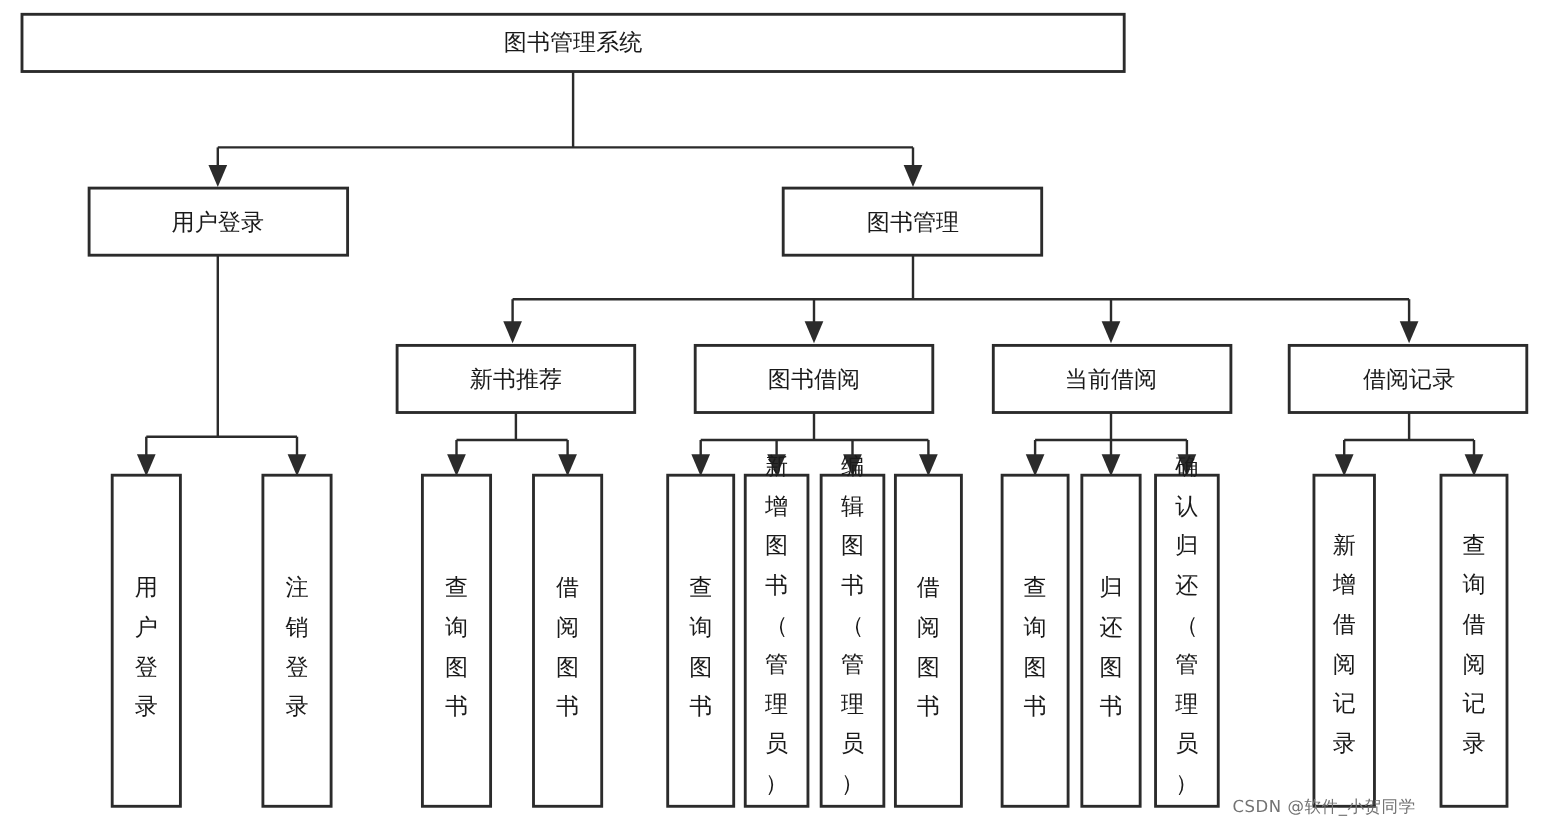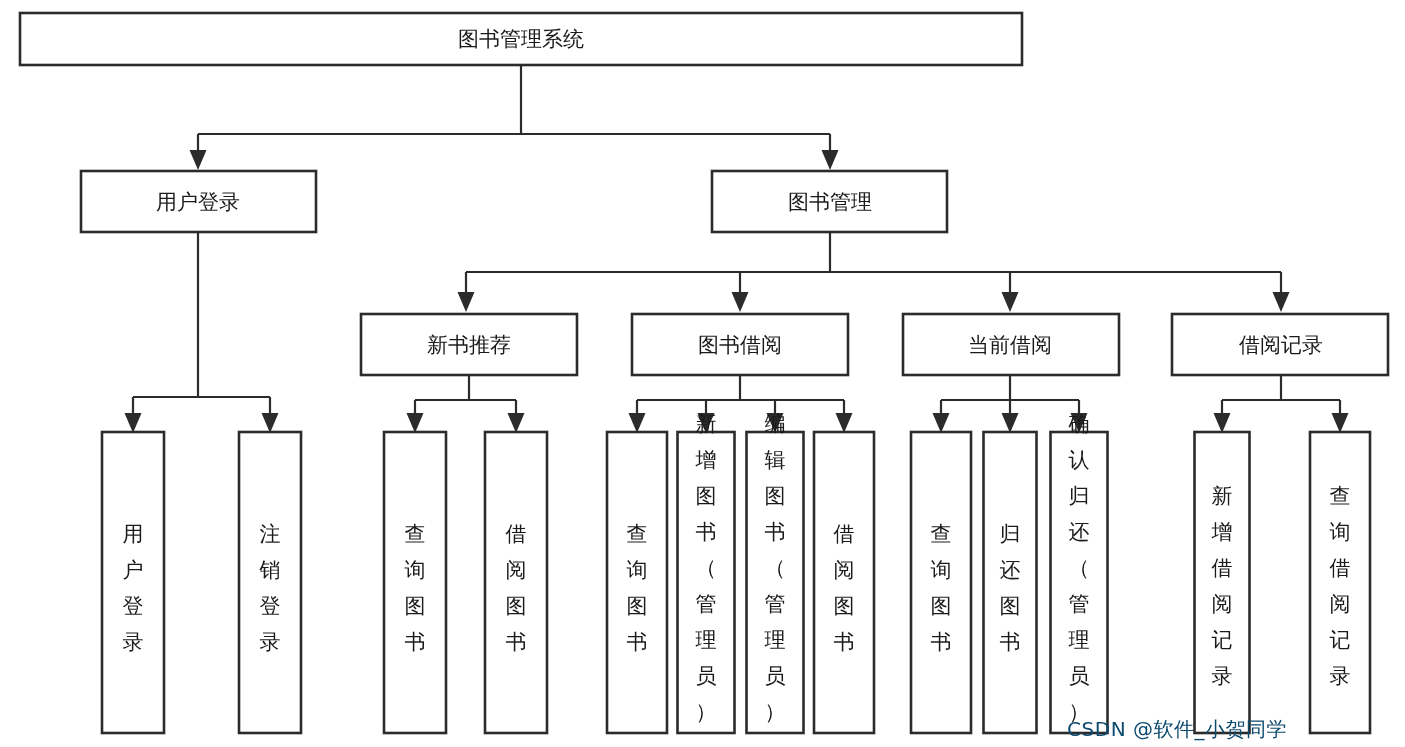--- a/index.html
+++ b/index.html
@@ -16,21 +16,21 @@
     font-family:"DejaVu Sans","Liberation Sans",sans-serif;
     font-size:21px;fill:#1a1a1a;text-anchor:middle;dominant-baseline:middle;
   }
   .leaf-char{
     font-family:"DejaVu Sans","Liberation Sans",sans-serif;
     font-size:21px;fill:#1a1a1a;text-anchor:middle;
   }
   .watermark{
     position:absolute;right:8px;bottom:4px;
     font-family:"DejaVu Sans","Liberation Sans",sans-serif;
-    font-size:20px;color:#0c4a6e;white-space:nowrap;letter-spacing:.5px;
+    font-size:15px;color:#737373;white-space:nowrap;letter-spacing:.5px;
   }
 </style>
 </head>
 <body>
 
 <div id="diagram-root">
 
   <svg id="tree" viewBox="0 0 1405 747">
     <defs>
       <g id="arrowtri">

